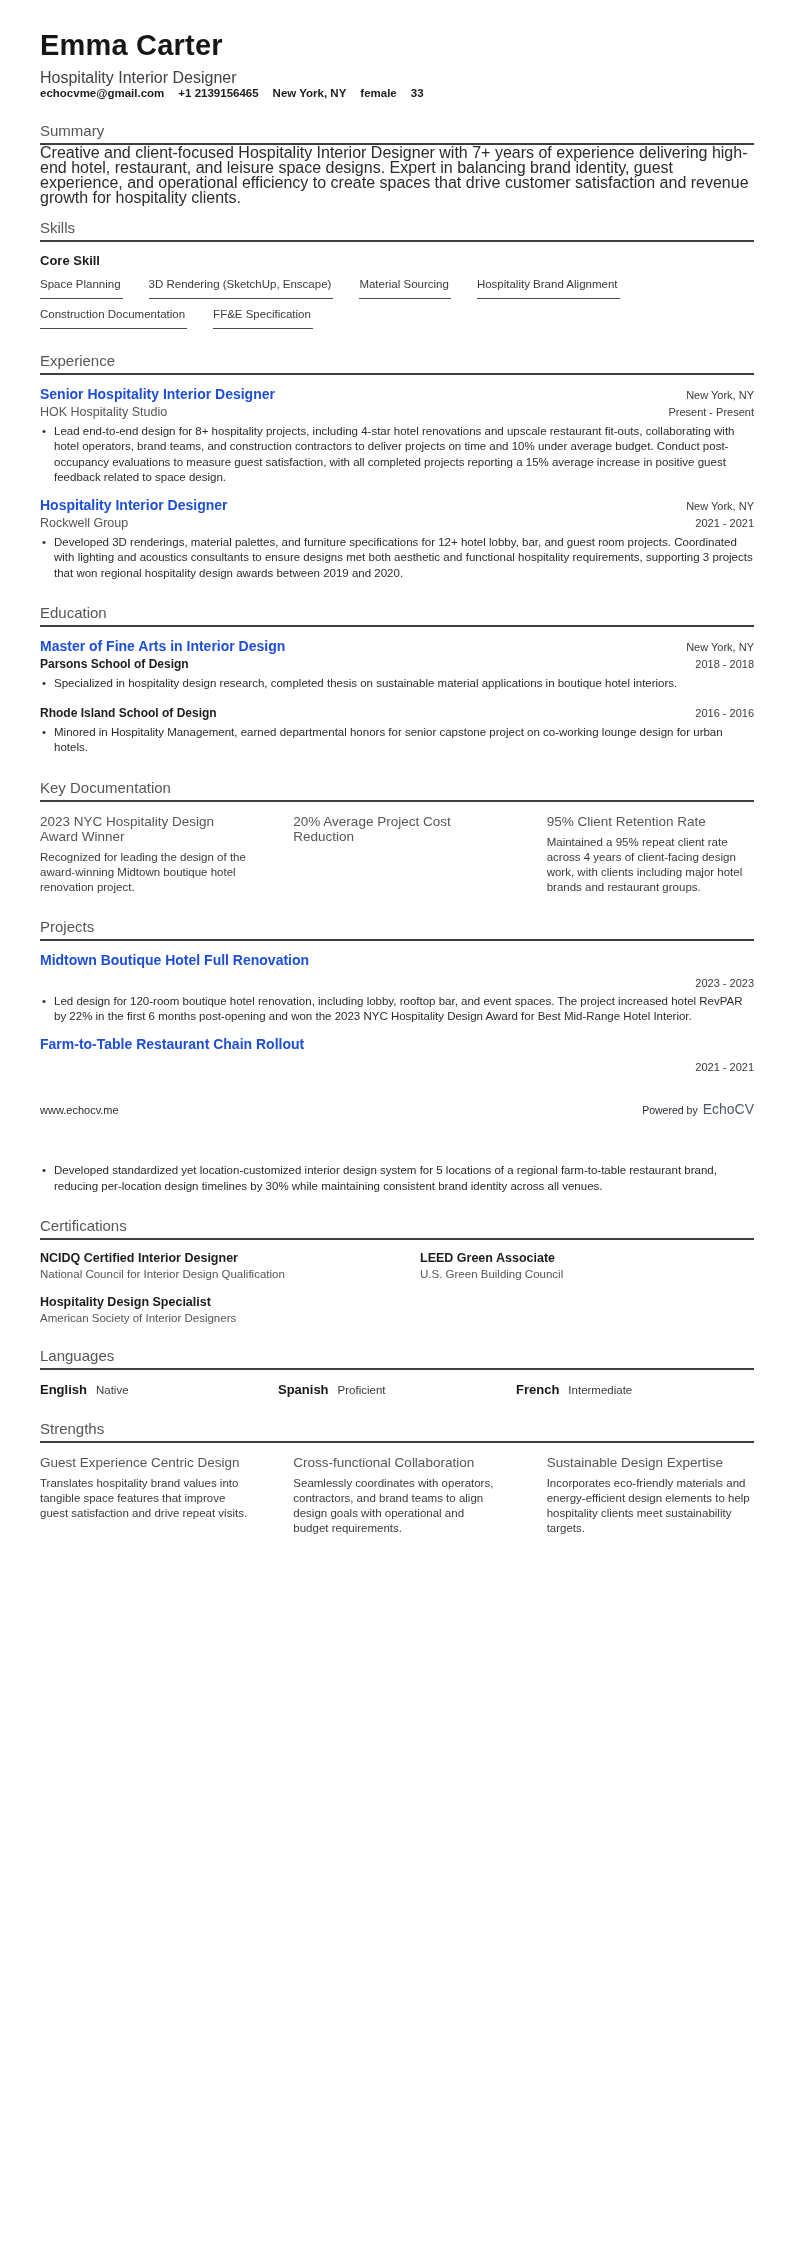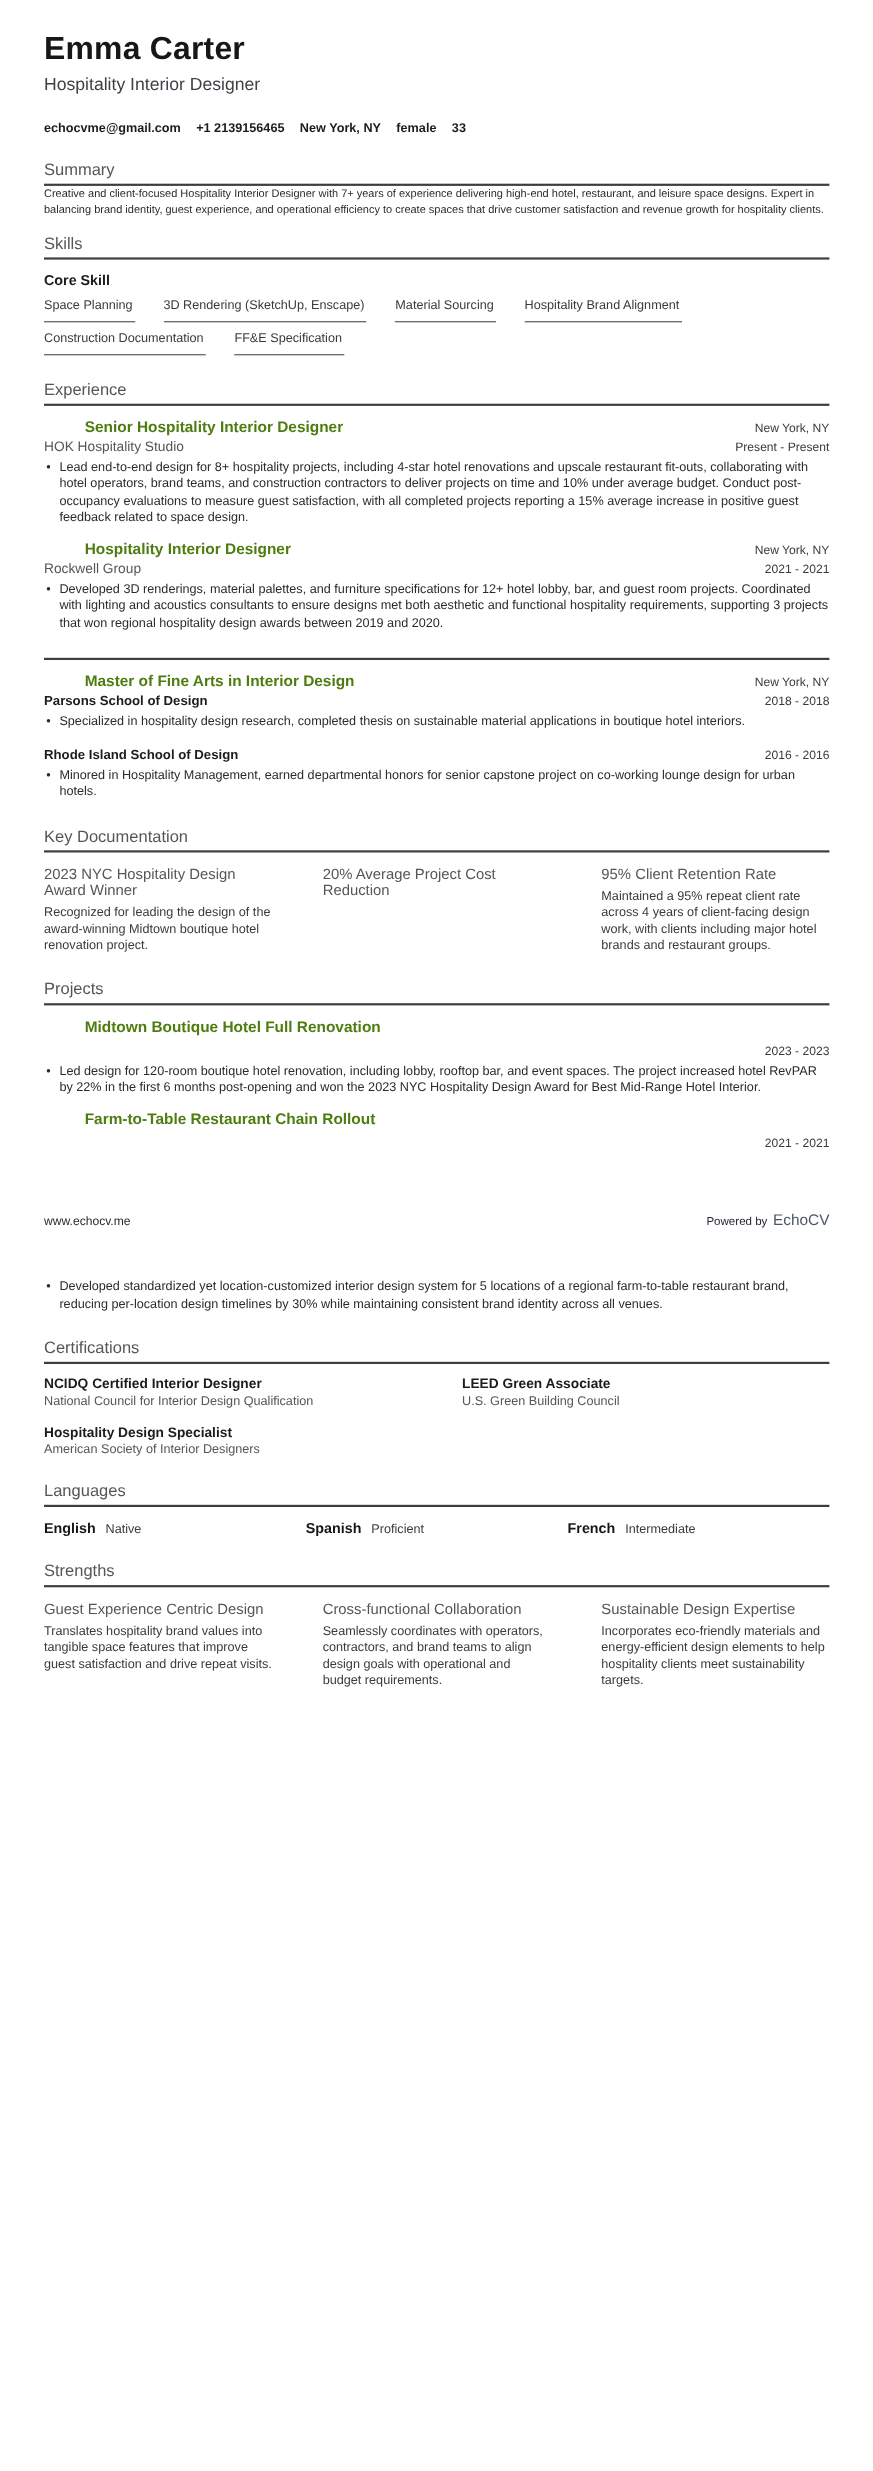--- a/index.html
+++ b/index.html
@@ -11,39 +11,39 @@
     background: #ffffff;
     font-family: "Liberation Sans", "DejaVu Sans", sans-serif;
     color: #27272a;
     overflow: hidden;
   }
   .content { padding: 30px 40px 0 40px; }
 
   
   .name { font-size: 29px; font-weight: 700; color: #17171a; margin: 0; line-height: 1.1; letter-spacing: .2px; }
   .job-title { font-size: 16px; color: #3f3f46; margin-top: 7px; }
-  .contact-row { display: flex; gap: 14px; margin-top: 24px; font-size: 11.5px; font-weight: 700; color: #1c1c1f; }
+  .contact-row { display: flex; gap: 14px; margin-top: 0; font-size: 11.5px; font-weight: 700; color: #1c1c1f; }
 
   
   .section { margin-top: 23px; }
   .section-heading { font-size: 15px; font-weight: 400; color: #55555b; margin: 0 0 4px 0; }
   .rule { border: none; border-top: 2px solid #3e3e42; margin: 0; }
   .section-body { margin-top: 10px; }
 
-  .body-text { font-size: 10px; line-height: 15px; color: #2b2b2e; margin: 0; }
+  .body-text { font-size: 16px; line-height: 15px; color: #2b2b2e; margin: 0; }
 
   
   .skills-group-label { font-size: 13px; font-weight: 700; color: #1c1c1f; margin-top: 11px; }
   .skill-list { display: flex; flex-wrap: wrap; column-gap: 26px; row-gap: 9px; margin-top: 10px; }
   .skill-tag { font-size: 11.5px; color: #3a3a3f; padding: 0 2px 8px 0; border-bottom: 1.5px solid #4b4b50; }
 
   
   .entry { margin-top: 11px; }
   .entry-row { display: flex; justify-content: space-between; align-items: baseline; }
-  .entry-title { font-size: 14px; font-weight: 700; color: #4d7c0f; margin-left: 37px; }
+  .entry-title { font-size: 14px; font-weight: 700; color: #1d4ed8; }
   .entry-meta { font-size: 11px; color: #3a3a3f; white-space: nowrap; }
   .entry-sub { font-size: 12.5px; color: #55555b; margin-top: 3px; }
   .entry-sub.dark { color: #1c1c1f; font-weight: 700; font-size: 12px; }
   .bullets { margin: 5px 0 0 0; padding: 0; list-style: none; }
   .bullets li { position: relative; padding-left: 14px; font-size: 11.5px; line-height: 15.5px; color: #2b2b2e; }
   .bullets li::before { content: "•"; position: absolute; left: 2px; top: 0; color: #2b2b2e; }
   .proj-dates { text-align: right; font-size: 11px; color: #3a3a3f; margin-top: 9px; }
 
   
   .grid-2 { display: grid; grid-template-columns: 1fr 1fr 1fr; column-gap: 46px; row-gap: 20px; margin-top: 12px; }
@@ -137,20 +137,21 @@
           <span class="entry-sub">Rockwell Group</span>
           <span class="entry-meta">2021 - 2021</span>
         </div>
         <ul class="bullets">
           <li>Developed 3D renderings, material palettes, and furniture specifications for 12+ hotel lobby, bar, and guest room projects. Coordinated with lighting and acoustics consultants to ensure designs met both aesthetic and functional hospitality requirements, supporting 3 projects that won regional hospitality design awards between 2019 and 2020.</li>
         </ul>
       </div>
     </div>
 
     <div class="section">
+      <h2 class="section-heading">Education</h2>
       <hr class="rule">
 
       <div class="entry">
         <div class="entry-row">
           <span class="entry-title">Master of Fine Arts in Interior Design</span>
           <span class="entry-meta">New York, NY</span>
         </div>
         <div class="entry-row">
           <span class="entry-sub dark">Parsons School of Design</span>
           <span class="entry-meta">2018 - 2018</span>

